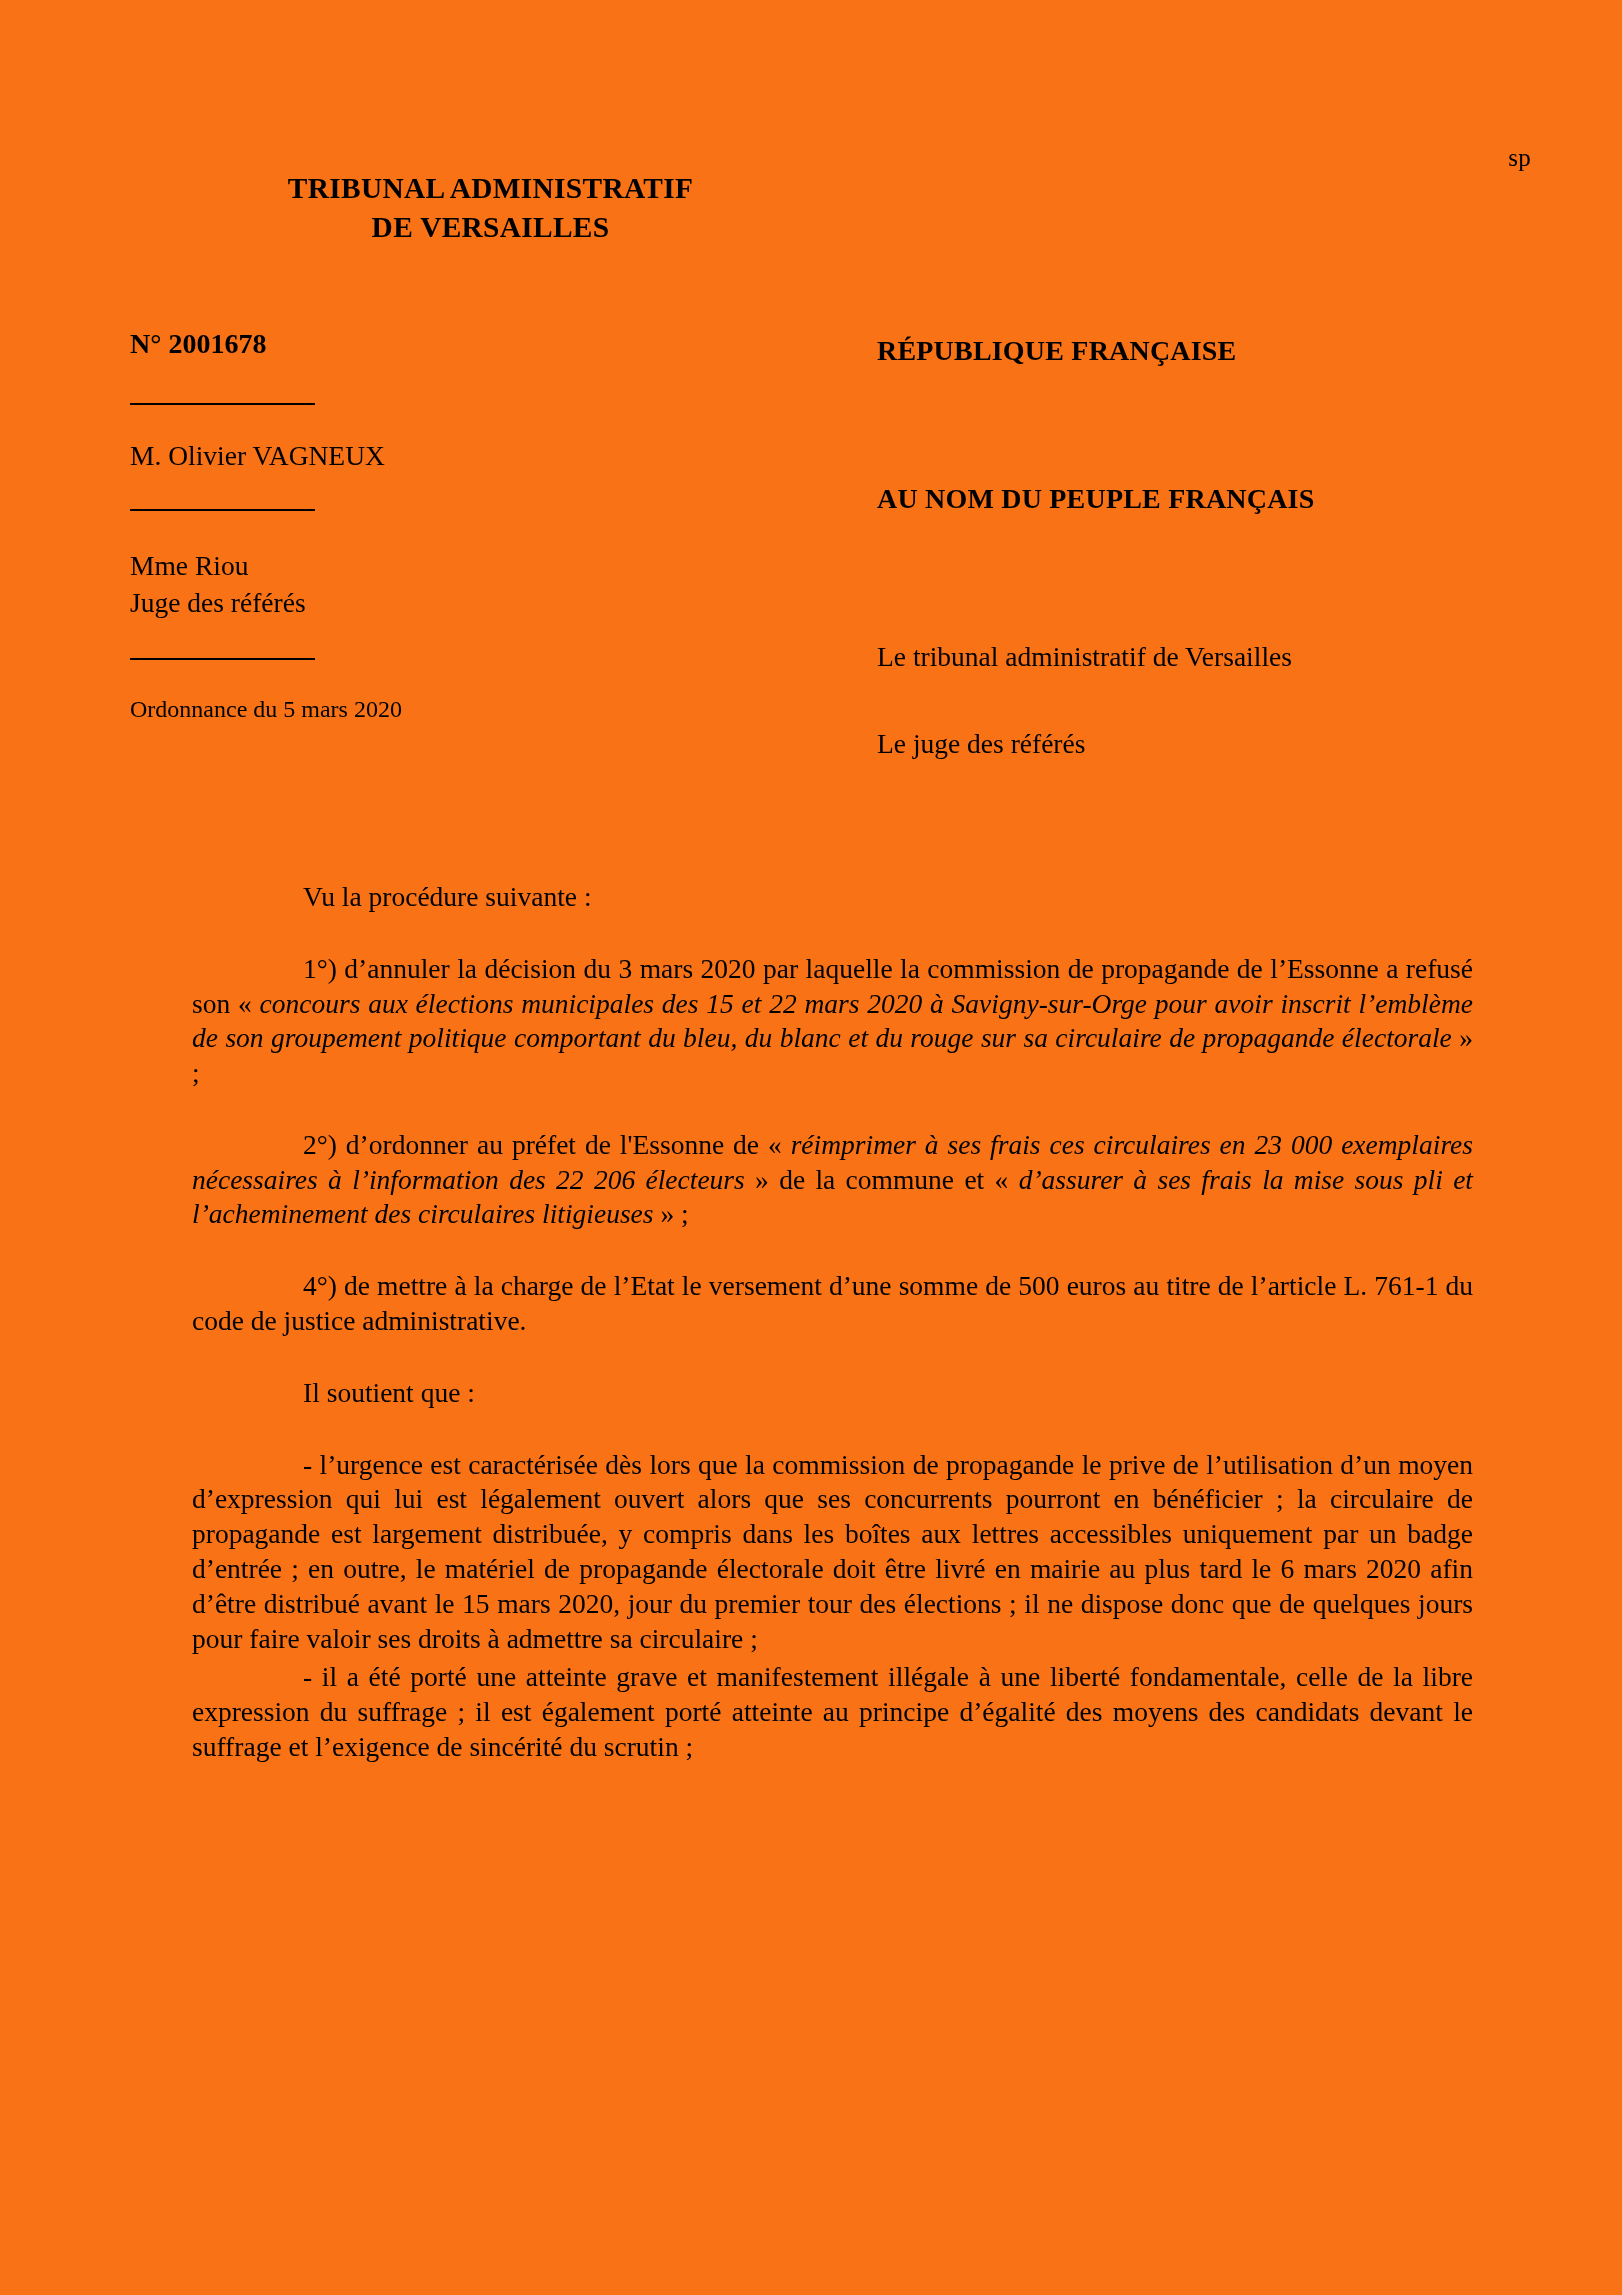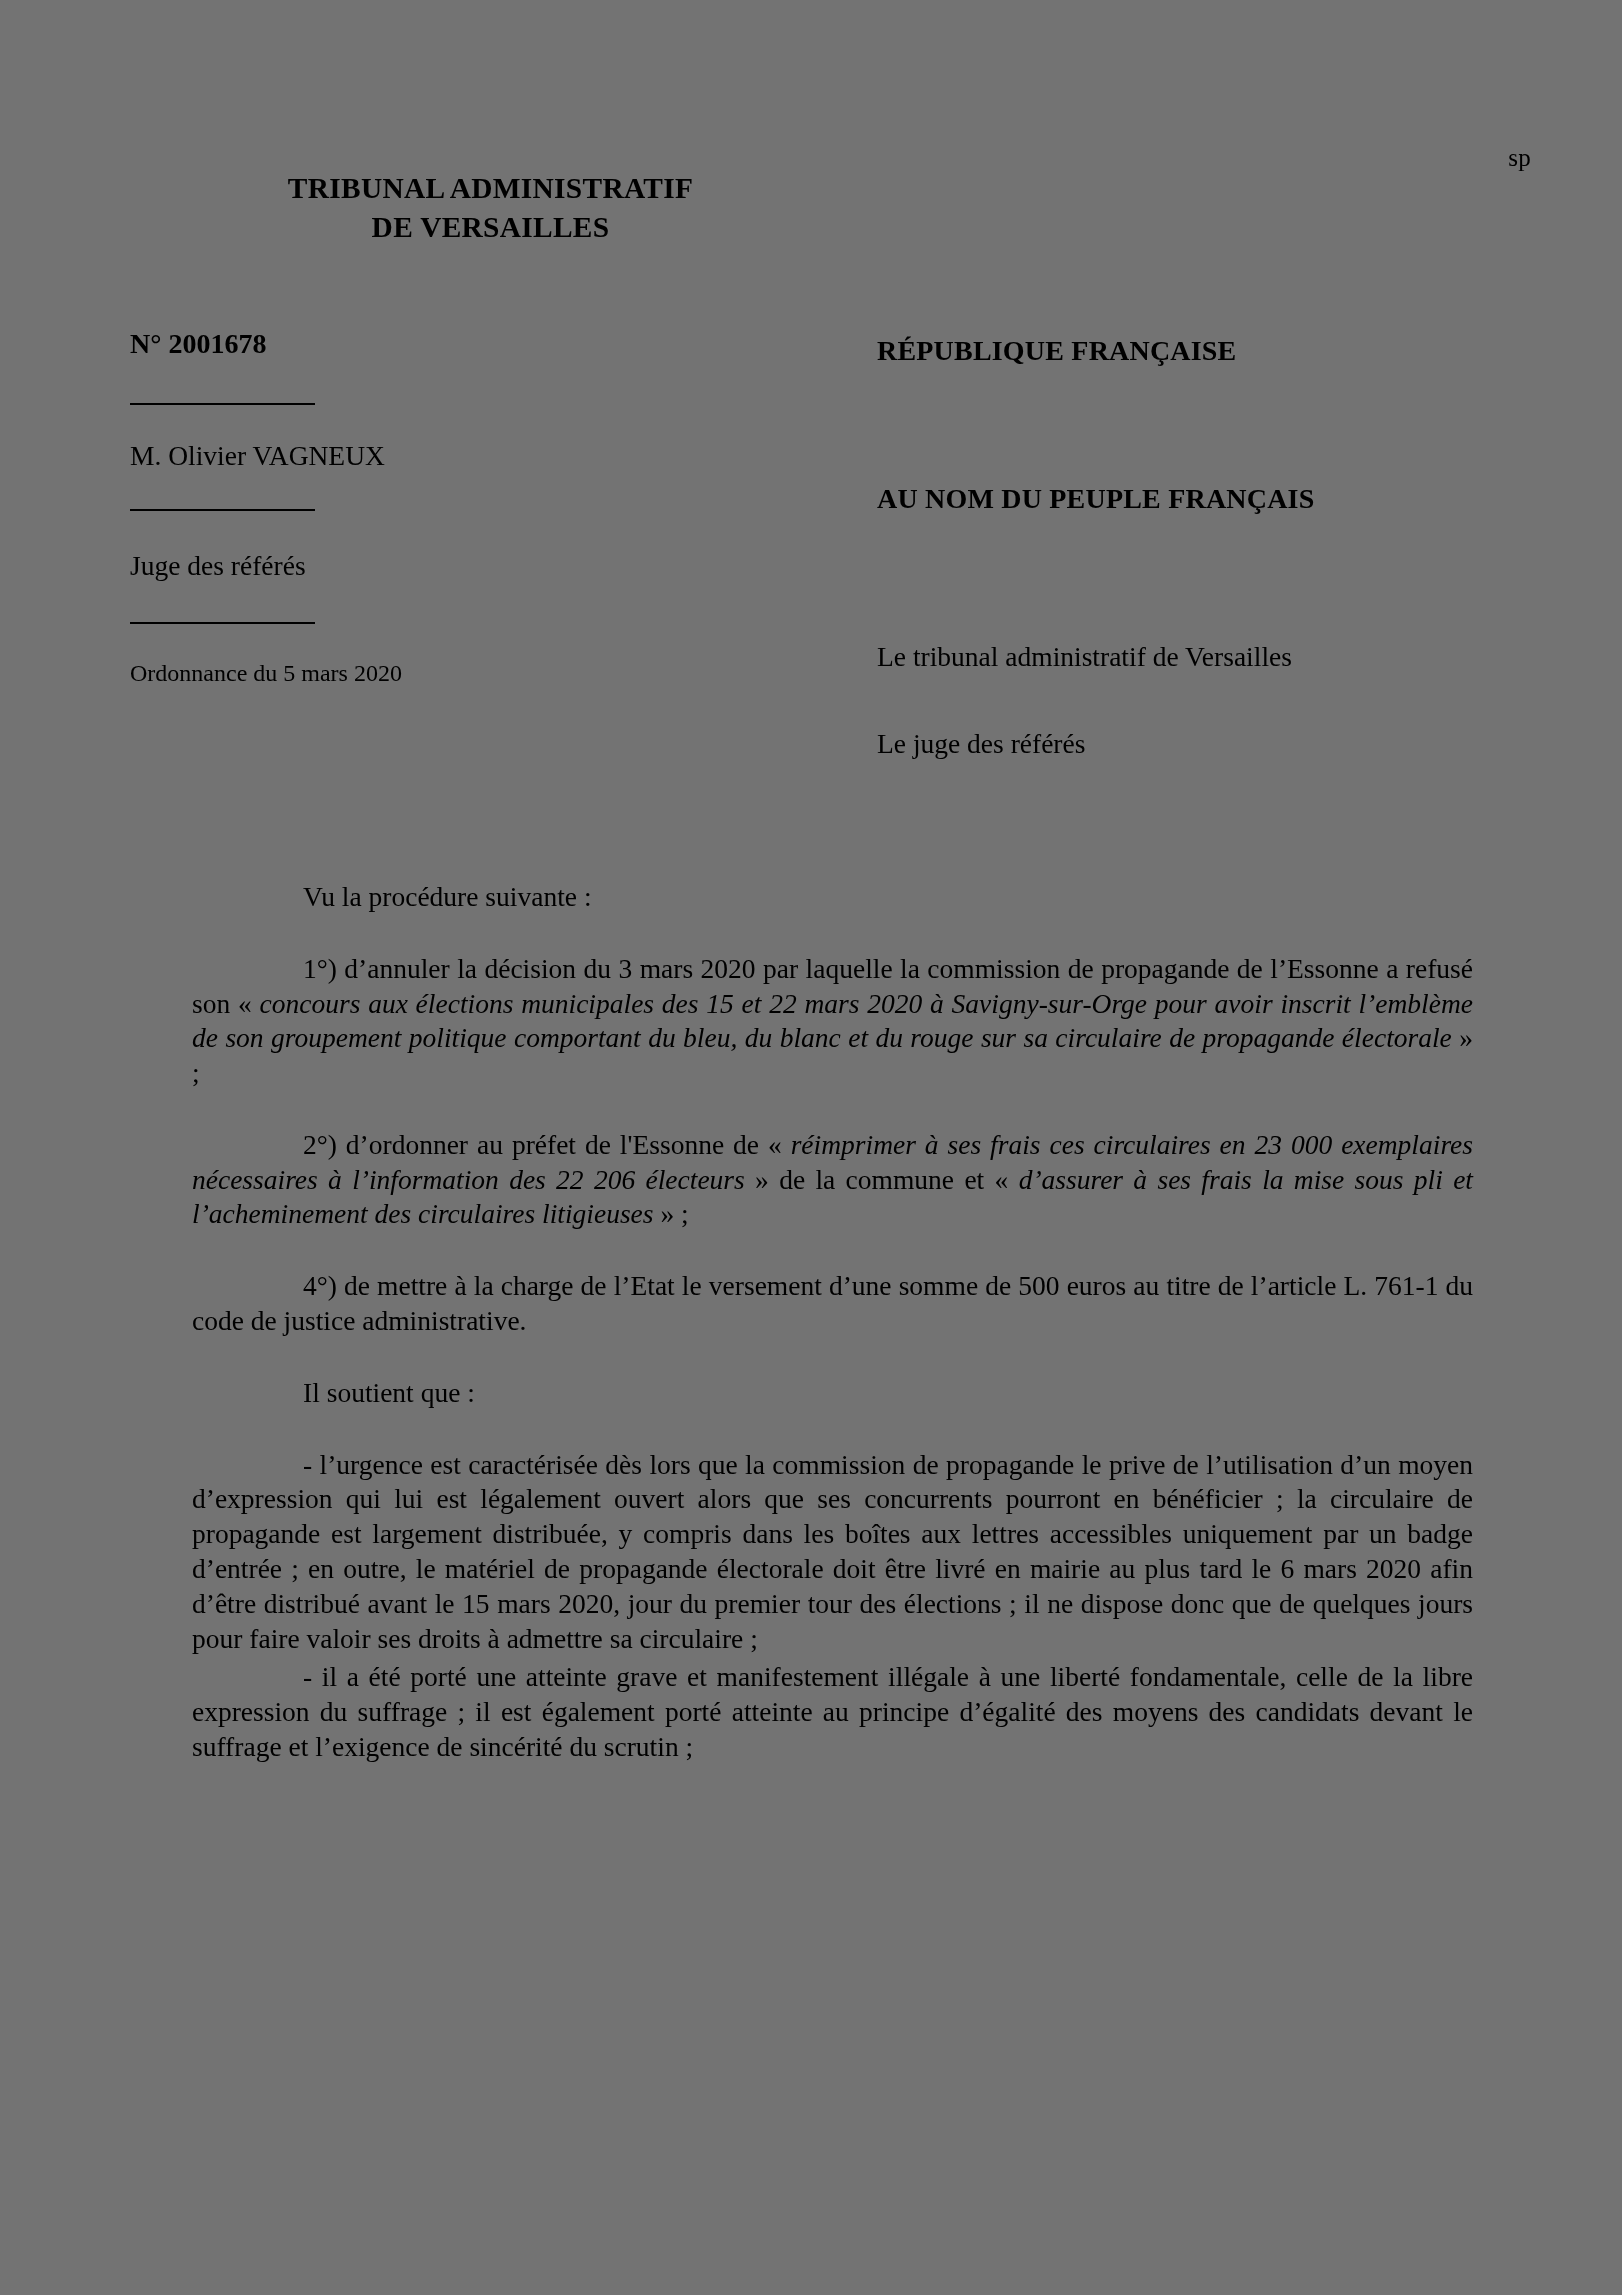--- a/index.html
+++ b/index.html
@@ -9,21 +9,21 @@
     background: #ffffff;
   }
   body {
     font-family: "Liberation Serif", "DejaVu Serif", serif;
     color: #000000;
   }
   .page {
     position: relative;
     width: 1623px;
     height: 2295px;
-    background: #737373;
+    background: #f97316;
     box-sizing: border-box;
     overflow: hidden;
   }
 
   
   .folio-mark {
     position: absolute;
     top: 145px;
     right: 92px;
     font-size: 25px;
@@ -166,20 +166,21 @@
     <div class="col-left">
       <p class="case-number">N° 2001678</p>
       <div class="rule rule-1"></div>
 
       <div class="party-block">
         <p class="party">M. Olivier VAGNEUX</p>
       </div>
       <div class="rule rule-2"></div>
 
       <div class="judge-block">
+        <p class="judge-line">Mme Riou</p>
         <p class="judge-line">Juge des référés</p>
       </div>
       <div class="rule rule-3"></div>
 
       <p class="order-date">Ordonnance du 5 mars 2020</p>
     </div>
 
     <div class="col-right">
       <p class="rf-title">RÉPUBLIQUE FRANÇAISE</p>
       <p class="people-title">AU NOM DU PEUPLE FRANÇAIS</p>

